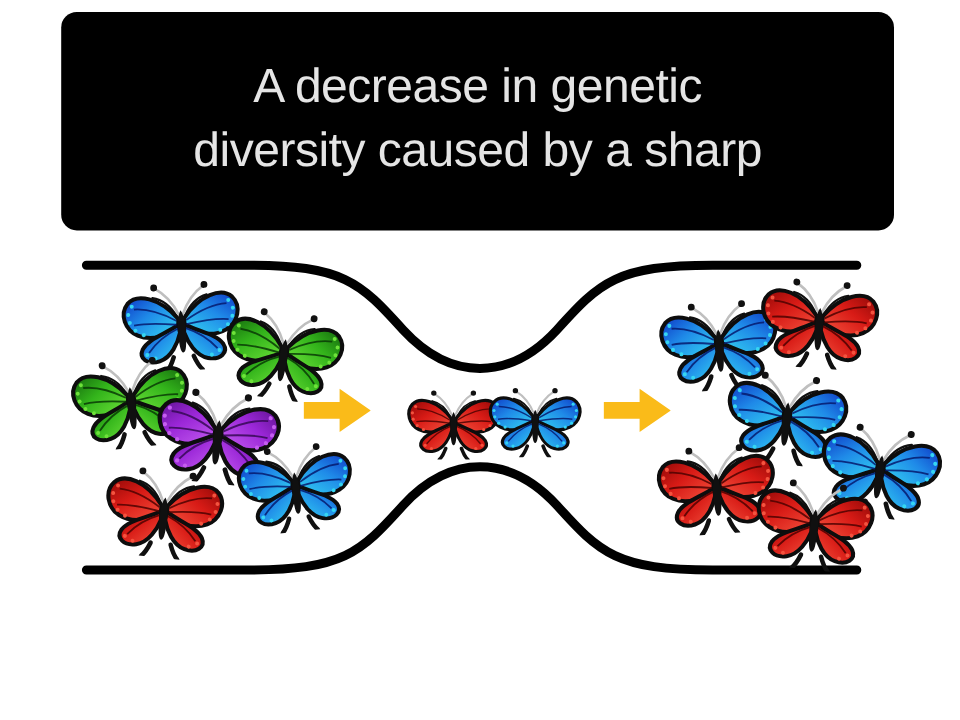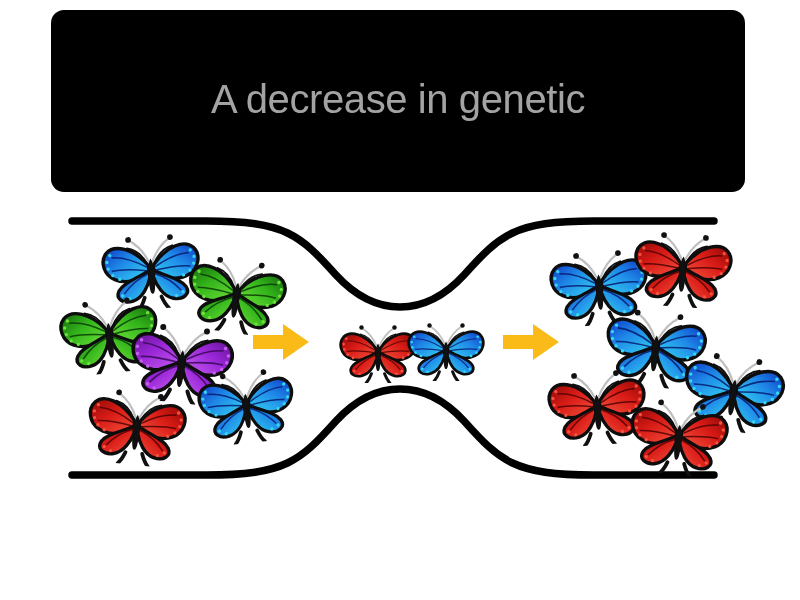--- a/index.html
+++ b/index.html
@@ -34,21 +34,21 @@
     background: #000000;
     border-radius: 13px;
     display: flex;
     flex-direction: column;
     align-items: center;
     justify-content: center;
     box-sizing: border-box;
     padding: 2px 14px 6px 14px;
   }
   .title-line {
-    color: #a3a3a3;
+    color: #e5e5e5;
     font-family: "Liberation Sans", sans-serif;
     font-size: 40px;
     line-height: 53px;
     font-weight: 400;
     letter-spacing: -0.4px;
     text-align: right;
     white-space: nowrap;
   }
 
   
@@ -81,20 +81,21 @@
   }
   .butterfly svg { display: block; width: 100%; height: 100%; }
 </style>
 </head>
 <body>
 
 <div id="card">
 
   <div id="title-banner">
     <div class="title-line">A decrease in genetic</div>
+    <div class="title-line">diversity caused by a sharp</div>
   </div>
 
   <div id="diagram">
 
     <svg id="bottleneck-svg" viewBox="0 0 800 300">
 
       <path d="M 72 26
                L 206 26
                C 286 26 300 40 336 80
                C 360 106 382 112 400 112

